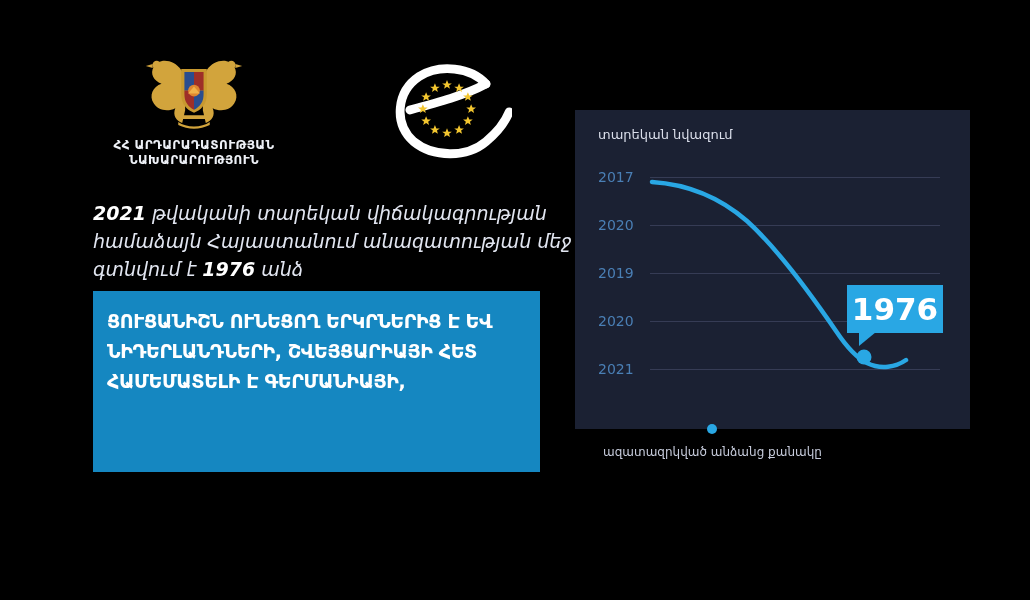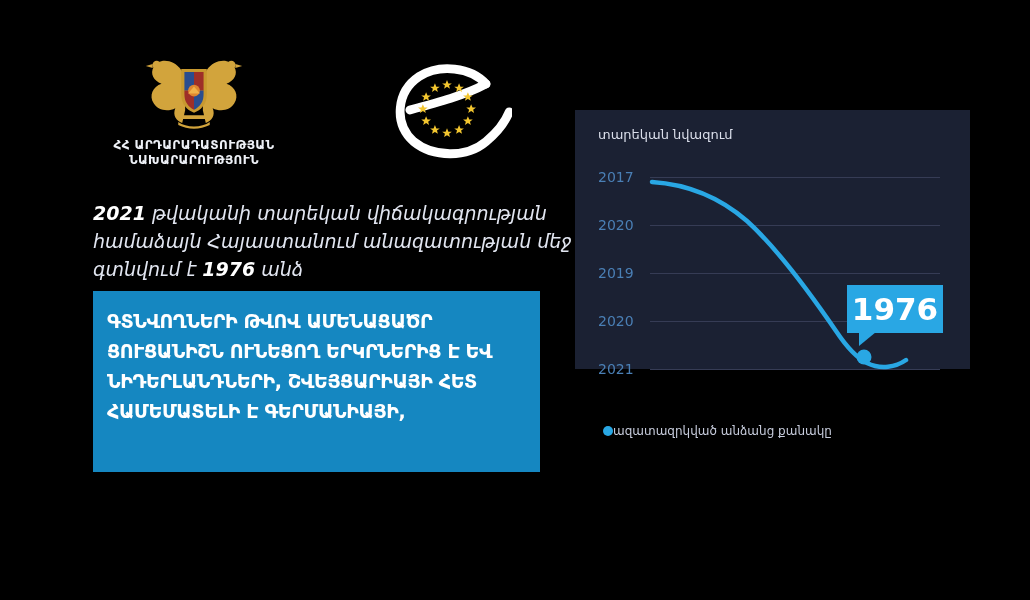--- a/index.html
+++ b/index.html
@@ -18,36 +18,36 @@
          line-height:28px;color:#e2e6f1;}
   .intro .iline{white-space:nowrap;font-style:italic;}
   .intro b{color:#ffffff;font-weight:700;}
 
   .highlight{position:absolute;left:93px;top:291px;width:447px;height:181px;
              box-sizing:border-box;background:#1587c1;padding:15px 14px;overflow:hidden;}
   .hl-line{font-size:19px;line-height:30px;font-weight:700;color:#ffffff;
            letter-spacing:-0.4px;white-space:nowrap;}
 
   
-  .panel{position:absolute;left:575px;top:110px;width:395px;height:259px;background:#1b2133;}
+  .panel{position:absolute;left:575px;top:110px;width:395px;height:319px;background:#1b2133;}
   .panel-title{position:absolute;left:23px;top:17px;font-size:13px;color:#dbdfeb;}
   .row{position:absolute;left:23px;right:30px;height:16px;display:flex;align-items:center;}
   .row .yr{width:38px;font-size:14px;color:#4a7fb5;}
   .row .gl{flex:1;height:1px;background:#363c55;margin-left:14px;}
   .r0{top:59px}.r1{top:107px}.r2{top:155px}.r3{top:203px}.r4{top:251px}
 
   .curve-svg{position:absolute;left:0;top:0;}
 
   .callout{position:absolute;left:272px;top:175px;width:96px;height:48px;background:#29a7e4;
            color:#fff;font-size:31px;font-weight:700;display:flex;align-items:center;
            justify-content:center;}
   .callout::after{content:"";position:absolute;left:12px;bottom:-13px;width:0;height:0;
                   border-top:14px solid #29a7e4;border-right:17px solid transparent;}
 
-  .legend{position:absolute;left:28px;top:314px;display:flex;align-items:center;gap:0;}
+  .legend{position:absolute;left:28px;top:314px;display:flex;align-items:center;gap:11px;flex-direction:column;}
   .legend-dot{width:10px;height:10px;border-radius:50%;background:#29a7e4;}
   .legend-label{font-size:12px;color:#c6cbdb;}
 </style>
 </head>
 <body>
 
 <div class="canvas">
 
   <div class="ministry">
     <svg width="118" height="79" viewBox="0 0 120 80">
@@ -110,21 +110,20 @@
     </svg>
   </div>
 
   <div class="intro">
     <div class="iline"><b>2021</b><span> թվականի տարեկան վիճակագրության</span></div>
     <div class="iline">համաձայն Հայաստանում անազատության մեջ</div>
     <div class="iline"><span>գտնվում է </span><b>1976</b><span> անձ</span></div>
   </div>
 
   <div class="highlight">
-    <div class="hl-line">ԳՏՆՎՈՂՆԵՐԻ ԹՎՈՎ ԱՄԵՆԱՑԱԾՐ</div>
     <div class="hl-line">ՑՈՒՑԱՆԻՇՆ ՈՒՆԵՑՈՂ ԵՐԿՐՆԵՐԻՑ Է ԵՎ</div>
     <div class="hl-line">ՆԻԴԵՐԼԱՆԴՆԵՐԻ, ՇՎԵՅՑԱՐԻԱՅԻ ՀԵՏ</div>
     <div class="hl-line">ՀԱՄԵՄԱՏԵԼԻ Է ԳԵՐՄԱՆԻԱՅԻ,</div>
   </div>
 
   <div class="panel">
     <div class="panel-title">տարեկան նվազում</div>
 
     <div class="row r0">
       <span class="yr">2017</span>

